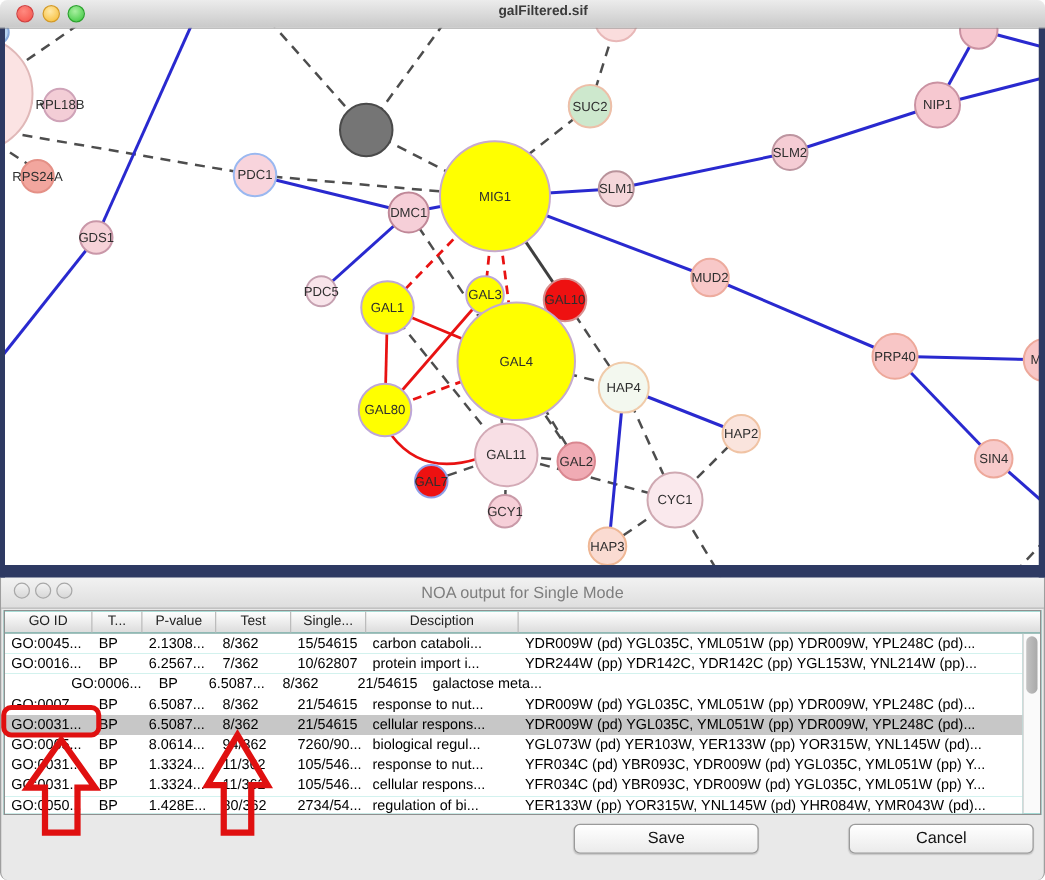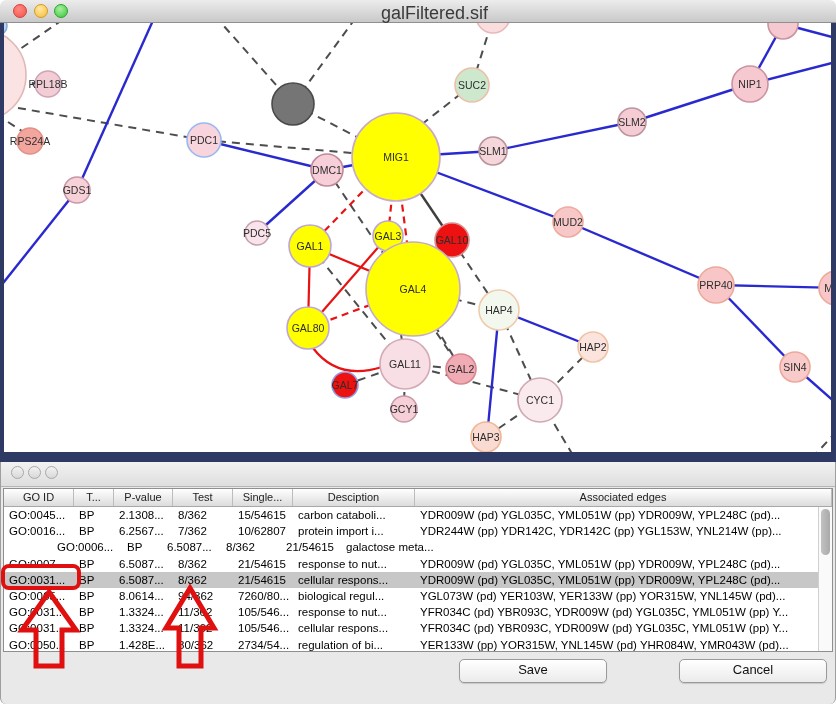--- a/index.html
+++ b/index.html
@@ -7,22 +7,22 @@
           font-family:"Liberation Sans",sans-serif;}
 
   
   #top-titlebar{position:absolute;left:0;top:0;width:836px;height:22px;
     background:linear-gradient(#ececec,#c9c9c9);border-bottom:1px solid #8f8f8f;
     border-radius:6px 6px 0 0;z-index:5;}
   .tl{position:absolute;top:4px;width:14px;height:14px;border-radius:50%;box-sizing:border-box;}
   #tl-red{left:13px;background:radial-gradient(circle at 5px 4px,#ff8a80,#f55148);border:1px solid #d34040;}
   #tl-yellow{left:34px;background:radial-gradient(circle at 5px 4px,#ffe9a8,#f7ba2e);border:1px solid #d49a26;}
   #tl-green{left:54px;background:radial-gradient(circle at 5px 4px,#a8f0a0,#37c63a);border:1px solid #2aa32c;}
-  #top-title{position:absolute;left:0;right:0;top:3px;text-align:center;font-size:18px;
-    font-weight:normal;color:#3a3a3a;padding-left:33px;}
+  #top-title{position:absolute;left:0;right:0;top:3px;text-align:center;font-size:11px;
+    font-weight:bold;color:#3a3a3a;padding-left:33px;}
 
   #network-view{position:absolute;left:0;top:22px;width:836px;height:440px;background:#ffffff;overflow:hidden;}
   #net-svg{position:absolute;left:0;top:0;}
   .navy{position:absolute;background:#2e3a63;z-index:4;}
   #navy-left{left:0;top:22px;width:4px;height:440px;}
   #navy-right{left:831px;top:22px;width:5px;height:440px;}
   #navy-bottom{left:0;top:452px;width:836px;height:10px;}
 
   .node-label{font-size:10.5px;fill:#2e2e2e;text-anchor:middle;}
 
@@ -260,31 +260,31 @@
     <div id="tl-yellow" class="tl"></div>
     <div id="tl-green" class="tl"></div>
     <div id="top-title">galFiltered.sif</div>
   </div>
 
   <div id="bottom-window">
     <div id="bottom-titlebar">
       <div id="bl1" class="tl-inactive"></div>
       <div id="bl2" class="tl-inactive"></div>
       <div id="bl3" class="tl-inactive"></div>
+      <div id="bottom-title">NOA output for Single Mode</div>
     </div>
 
     <div id="table-frame">
       <div id="table-header">
           <div class="hcell" style="width: 70px;">GO ID</div>
           <div class="hcell" style="width: 40px;">T...</div>
           <div class="hcell" style="width: 59px;">P-value</div>
           <div class="hcell" style="width: 60px;">Test</div>
           <div class="hcell" style="width: 60px;">Single...</div>
           <div class="hcell" style="width: 122px;">Desciption</div>
-          <div class="hcell" style="width: 403px; flex: 1 1 0%;">Associated edges</div>
         </div>
       <div id="table-body">
           <div class="trow">
             <div class="tcell" style="width: 70px;">GO:0045...</div>
             <div class="tcell" style="width: 40px;">BP</div>
             <div class="tcell" style="width: 59px;">2.1308...</div>
             <div class="tcell" style="width: 60px;">8/362</div>
             <div class="tcell" style="width: 60px;">15/54615</div>
             <div class="tcell" style="width: 122px;">carbon cataboli...</div>
             <div class="tcell" style="width: 403px; flex: 1 1 0%;">YDR009W (pd) YGL035C, YML051W (pp) YDR009W, YPL248C (pd)...</div>
@@ -322,21 +322,21 @@
             <div class="tcell" style="width: 60px;">8/362</div>
             <div class="tcell" style="width: 60px;">21/54615</div>
             <div class="tcell" style="width: 122px;">cellular respons...</div>
             <div class="tcell" style="width: 403px; flex: 1 1 0%;">YDR009W (pd) YGL035C, YML051W (pp) YDR009W, YPL248C (pd)...</div>
           </div>
           <div class="trow">
             <div class="tcell" style="width: 70px;">GO:0065...</div>
             <div class="tcell" style="width: 40px;">BP</div>
             <div class="tcell" style="width: 59px;">8.0614...</div>
             <div class="tcell" style="width: 60px;">94/362</div>
-            <div class="tcell" style="width: 60px;">7260/80...</div>
+            <div class="tcell" style="width: 60px;">7260/90...</div>
             <div class="tcell" style="width: 122px;">biological regul...</div>
             <div class="tcell" style="width: 403px; flex: 1 1 0%;">YGL073W (pd) YER103W, YER133W (pp) YOR315W, YNL145W (pd)...</div>
           </div>
           <div class="trow">
             <div class="tcell" style="width: 70px;">GO:0031...</div>
             <div class="tcell" style="width: 40px;">BP</div>
             <div class="tcell" style="width: 59px;">1.3324...</div>
             <div class="tcell" style="width: 60px;">11/362</div>
             <div class="tcell" style="width: 60px;">105/546...</div>
             <div class="tcell" style="width: 122px;">response to nut...</div>

